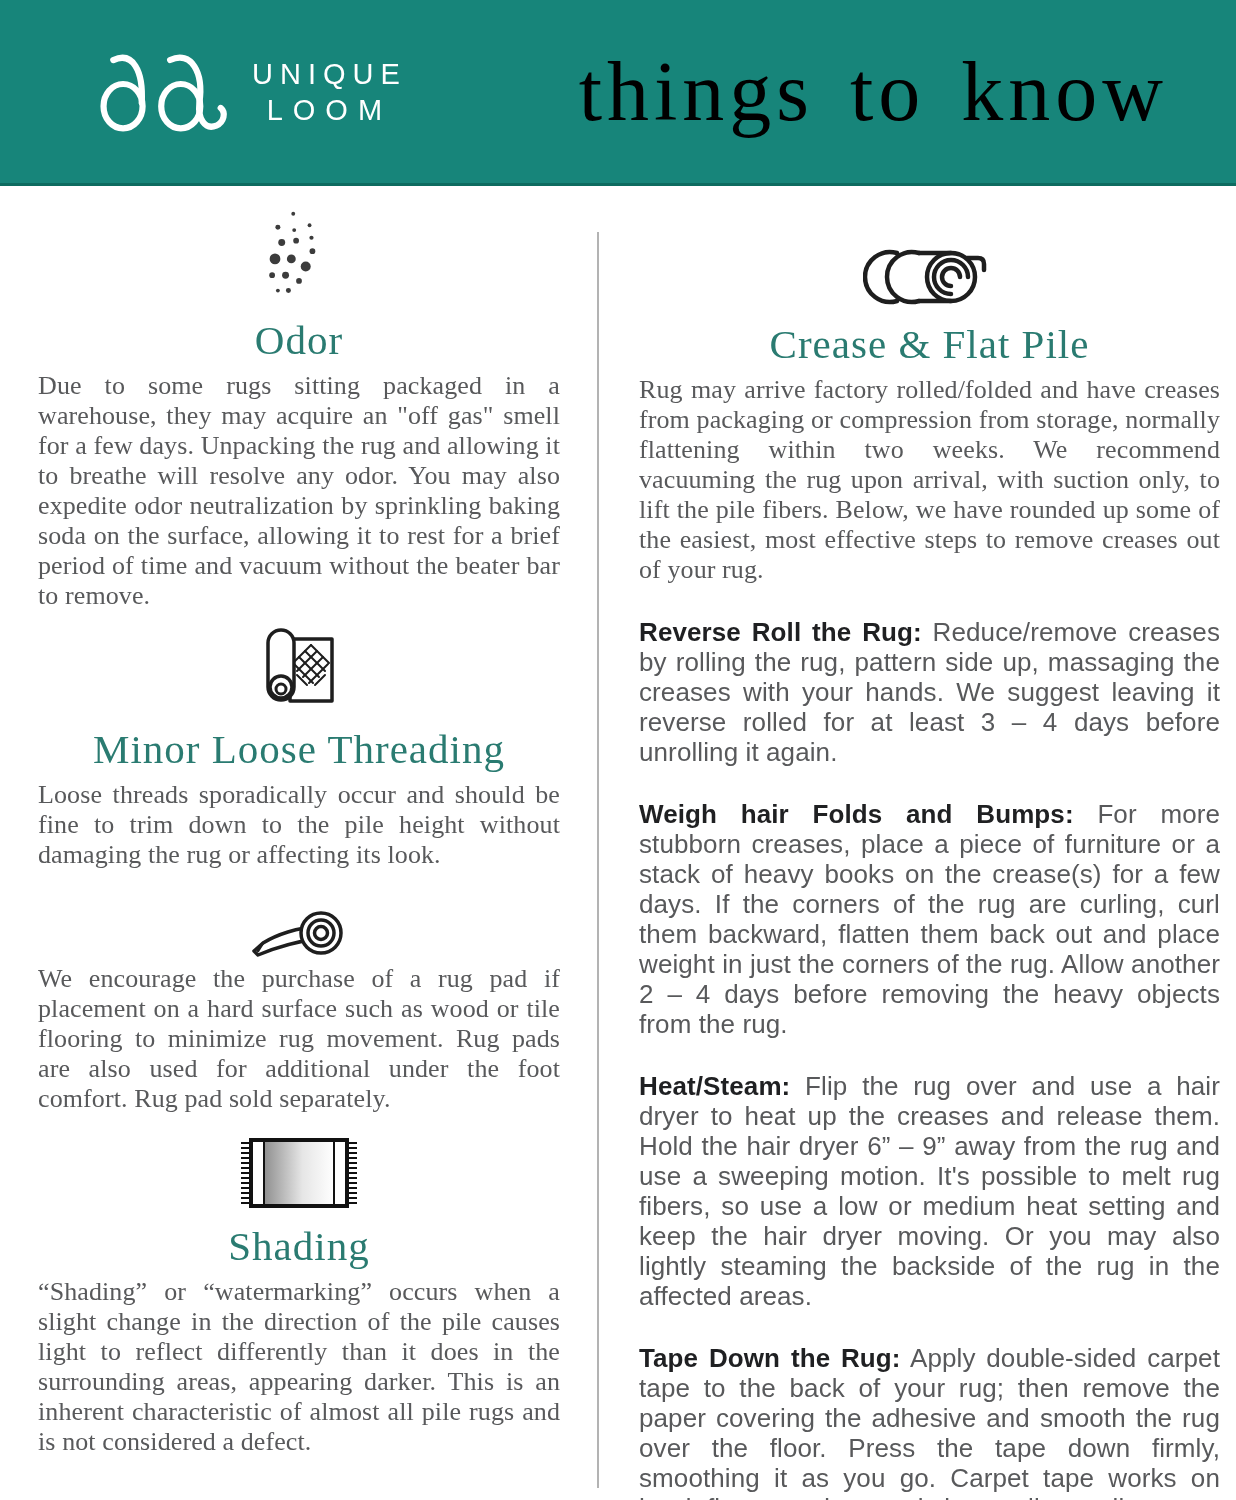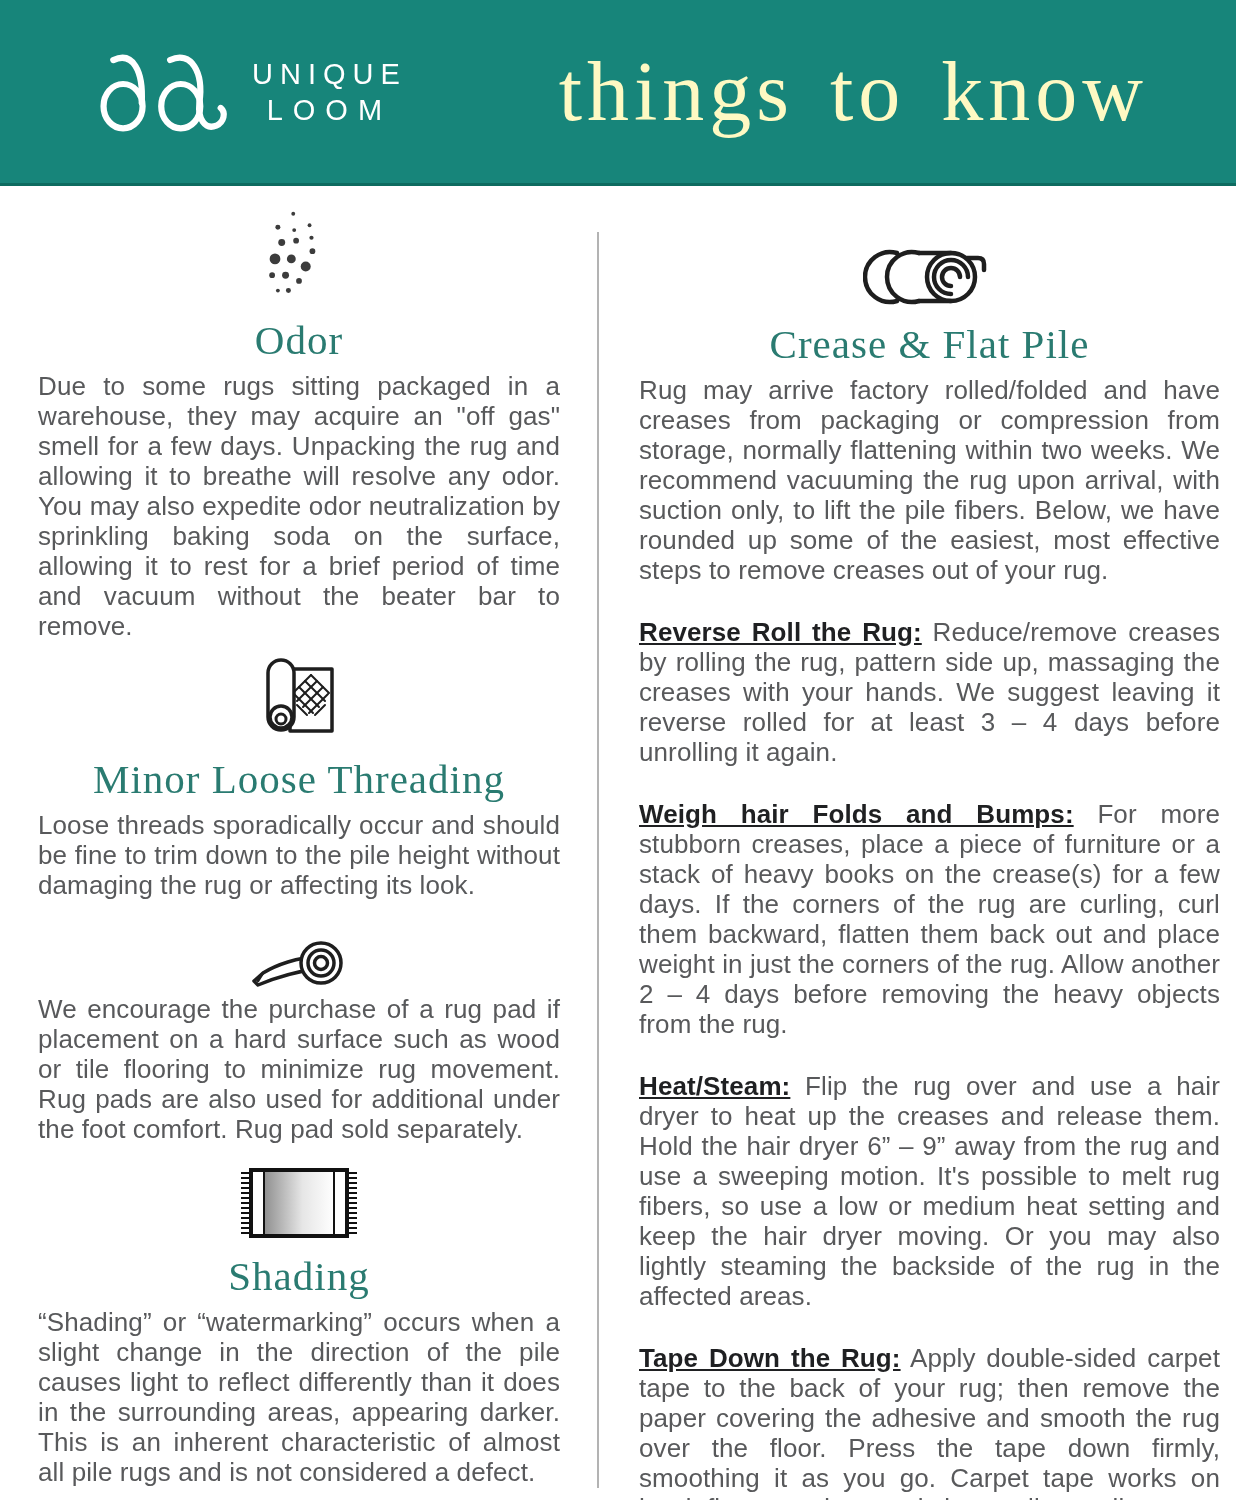--- a/index.html
+++ b/index.html
@@ -30,22 +30,22 @@
     margin-left:18px;
     color:#ffffff;
     font-size:29px;
     letter-spacing:7px;
     line-height:36px;
     text-align:center;
   }
   .brand .l2 { letter-spacing:10px; }
   .page-title {
     margin-left:auto;
-    margin-right:88px;
-    color:#fef9c3;
+    margin-right:68px;
+    color:#000000;
     font-family:"Liberation Serif", serif;
     font-size:84px;
     letter-spacing:5px;
     word-spacing:10px;
     font-weight:400;
     white-space:nowrap;
   }
 
   
   .content {
@@ -77,40 +77,40 @@
     letter-spacing:1px;
     margin-top:12px;
     margin-bottom:7px;
   }
   .body-text {
     text-align:justify;
     color:#58595b;
     font-size:26px;
     line-height:30px;
     letter-spacing:0.1px;
+    font-family:Liberation Serif, serif;
   }
 
   .sec-odor .icon-wrap { height:96px; }
   .sec-threading { margin-top:16px; }
   .sec-rugpad { margin-top:36px; }
   .sec-shading { margin-top:22px; }
 
   .sec-crease .icon-wrap { margin-top:38px; }
   .para {
     text-align:justify;
     color:#58595b;
     font-size:26px;
     line-height:30px;
     letter-spacing:0.1px;
     margin-top:32px;
   }
   .para strong {
     color:#1f2022;
     font-weight:700;
-    text-decoration:underline;
   }
 
   svg.line-icon { stroke:#1e1e1e; fill:none; stroke-linecap:round; stroke-linejoin:round; }
 </style>
 </head>
 <body>
 
 <div class="page">
 
   <div class="header">

